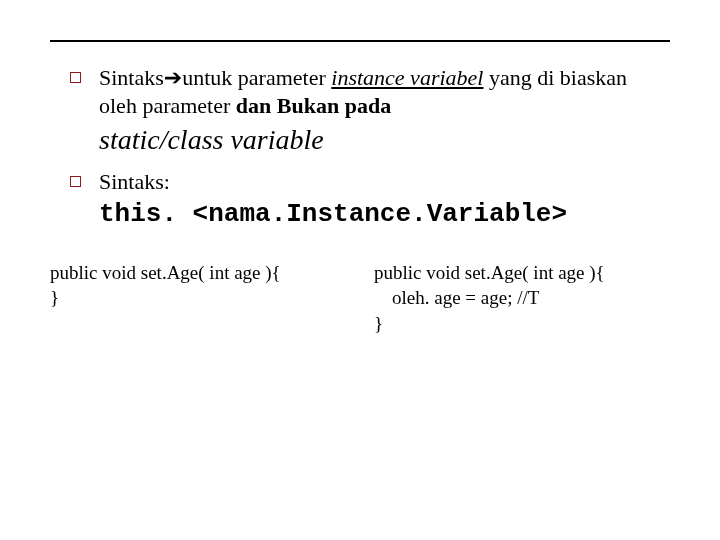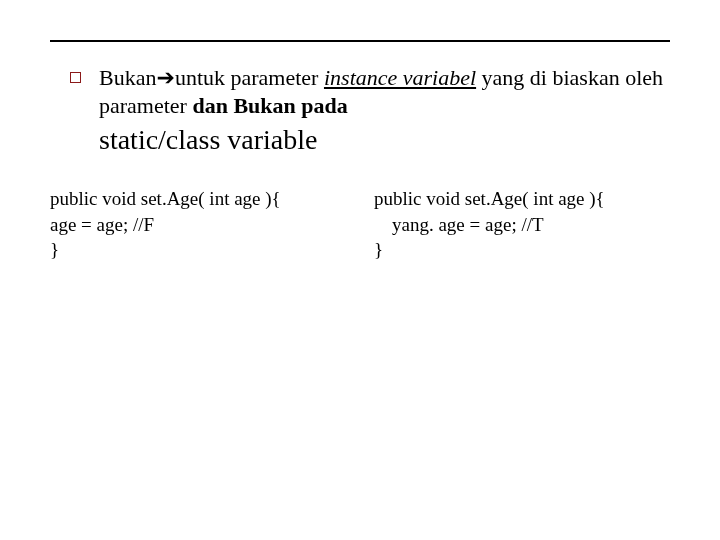--- a/index.html
+++ b/index.html
@@ -45,20 +45,21 @@
     box-sizing: border-box;
   }
   .bullet-body {
     font-size: 22px;
     line-height: 1.28;
   }
   .italic { font-style: italic; text-decoration: underline; }
   .bold { font-weight: bold; text-align: center; }
   .subline {
     font-size: 28px;
+    font-style: italic;
     margin-top: 2px;
   }
   .mono {
     font-family: "Courier New", Courier, monospace;
     font-weight: bold;
     font-size: 26px;
     display: block;
     margin-top: 2px;
   }
   .codecols {
@@ -78,34 +79,40 @@
 
 <div class="slide">
 
   <hr class="rule">
 
   <div class="bullets">
 
     <div class="bullet">
       <span class="bullet-marker"></span>
       <div class="bullet-body">
-        <span>Bukan</span><span>➔</span><span>untuk parameter </span><span class="italic">instance variabel</span><span> yang di biaskan oleh parameter </span><span class="bold">dan Bukan pada</span>
+        <span>Sintaks</span><span>➔</span><span>untuk parameter </span><span class="italic">instance variabel</span><span> yang di biaskan oleh parameter </span><span class="bold">dan Bukan pada</span>
         <div class="subline">static/class variable</div>
       </div>
     </div>
 
+    <div class="bullet">
+      <span class="bullet-marker"></span>
+      <div class="bullet-body">
+        <span>Sintaks:</span>
+        <span class="mono">this. &lt;nama.Instance.Variable&gt;</span>
+      </div>
+    </div>
 
   </div>
 
   <div class="codecols">
     <div class="codecol">
       <div>public void set.Age( int age ){</div>
-      <div>age = age; //F</div>
       <div>}</div>
     </div>
     <div class="codecol">
       <div>public void set.Age( int age ){</div>
-      <div style="padding-left:18px">yang. age = age; //T</div>
+      <div style="padding-left:18px">oleh. age = age; //T</div>
       <div>}</div>
     </div>
   </div>
 
 </div>
 
 </body></html>

